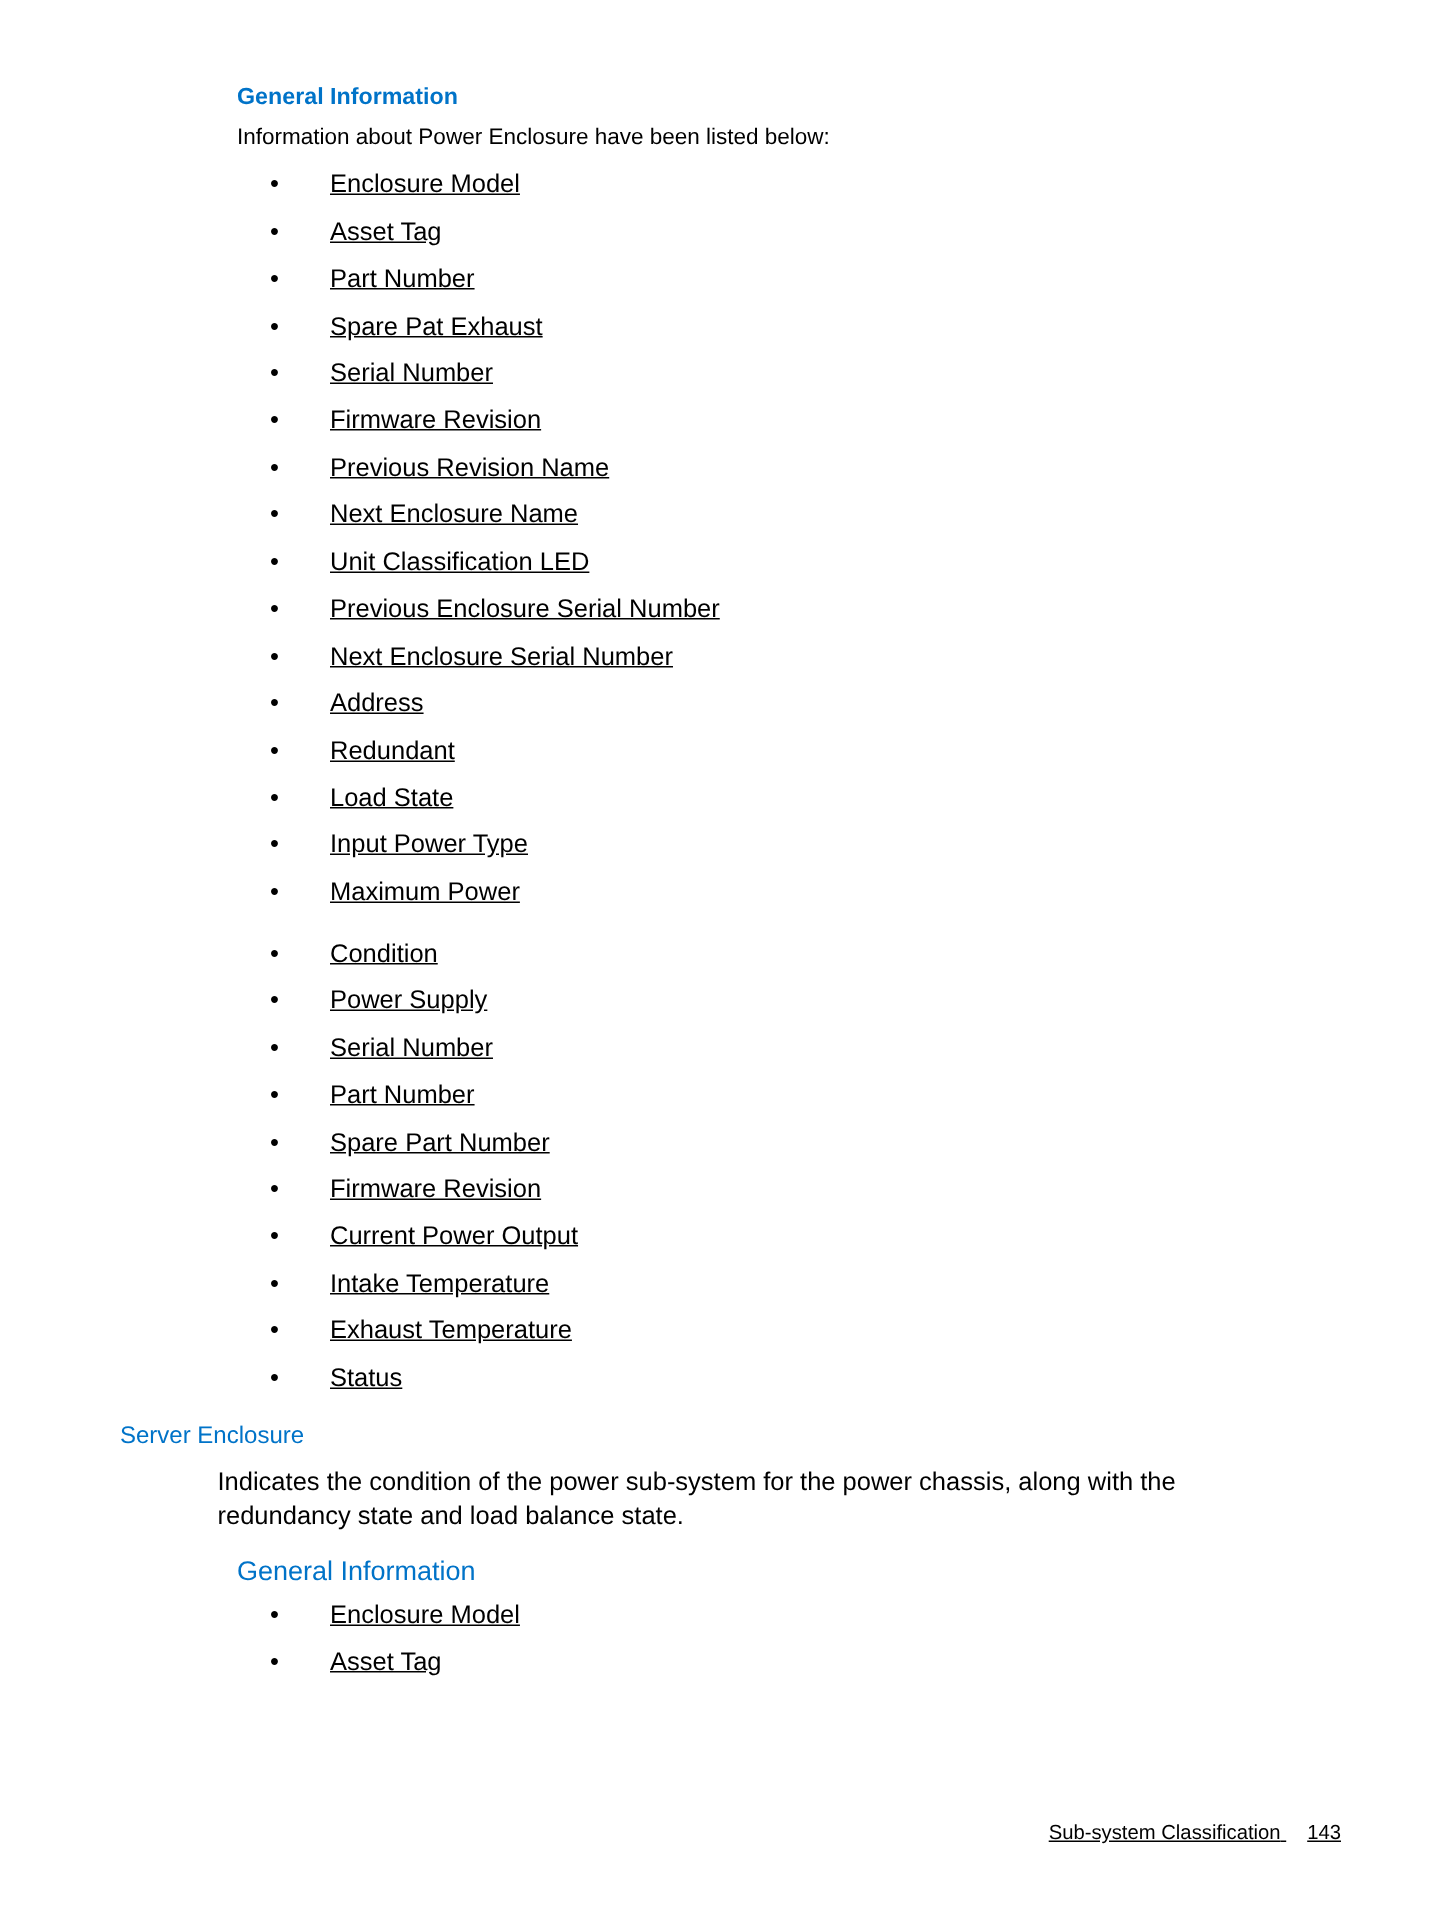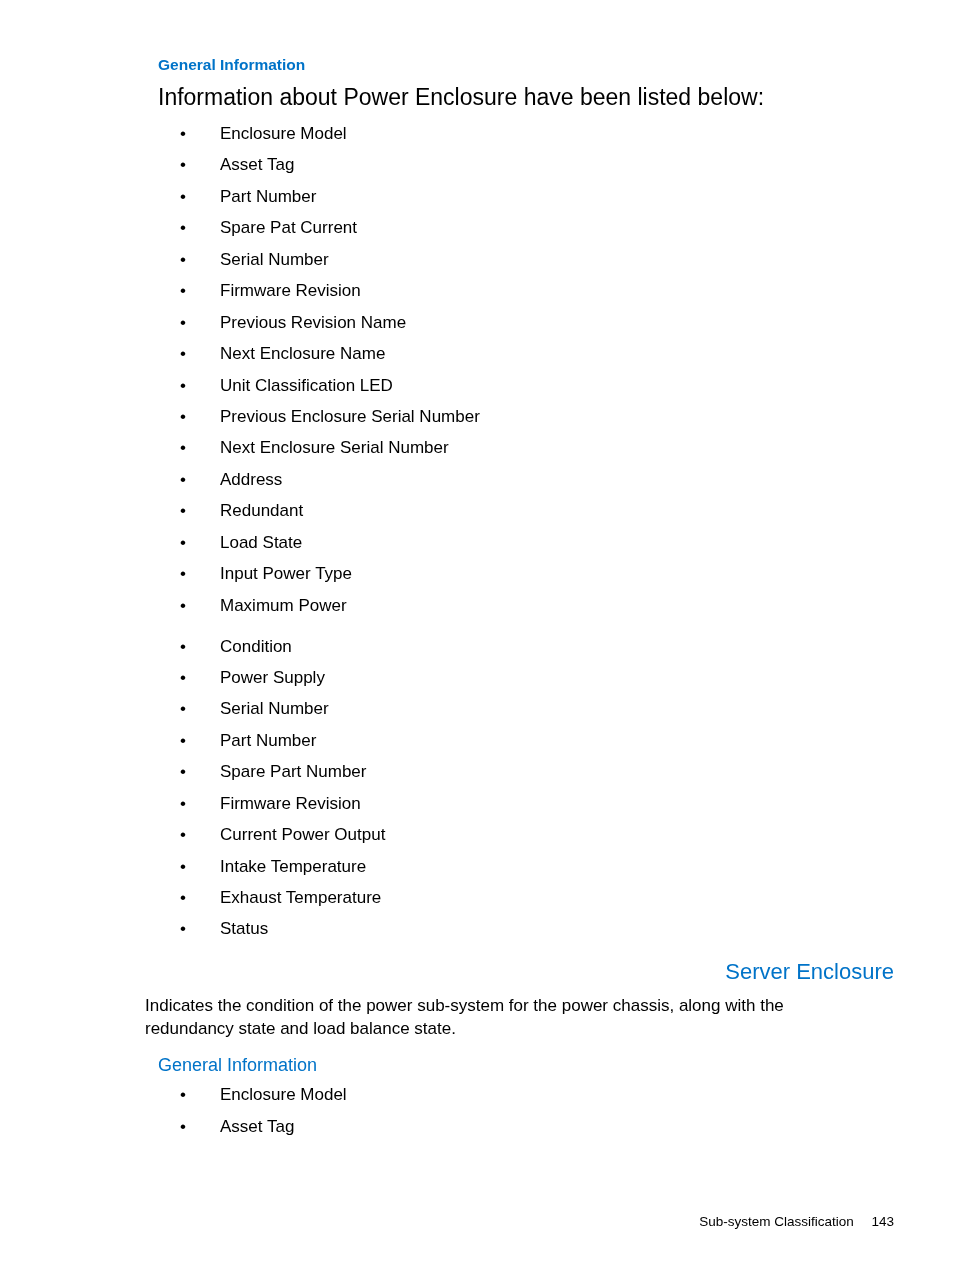--- a/index.html
+++ b/index.html
@@ -15,55 +15,55 @@
       padding: 56px 60px 0 80px;
     }
     .section-heading-bold {
       font-size: 15.5px;
       font-weight: bold;
       color: #0073c8;
       margin-left: 78px;
       margin-bottom: 8px;
     }
     .intro-text {
-      font-size: 23px;
+      font-size: 15px;
       color: #000;
       margin-left: 78px;
       margin-bottom: 10px;
       line-height: 1.35;
     }
     ul.bullet-list {
       list-style: none;
       margin-left: 78px;
       margin-bottom: 18px;
+      text-decoration: underline;
     }
     ul.bullet-list li {
       font-size: 17px;
       color: #000;
       line-height: 1.35;
       padding-left: 62px;
       position: relative;
       margin-bottom: 8.5px;
     }
     ul.bullet-list li::before {
       content: "•";
       position: absolute;
       left: 22px;
       top: 0;
       color: #000;
       font-size: 17px;
     }
     .h2-heading {
-      font-size: 22px;
+      font-size: 16px;
       font-weight: normal;
       color: #0073c8;
       margin-left: 0;
       margin-top: 6px;
       margin-bottom: 10px;
-      text-align: right;
     }
     .h3-heading {
       font-size: 18px;
       font-weight: normal;
       color: #0073c8;
       margin-left: 78px;
       margin-top: 14px;
       margin-bottom: 8px;
     }
     .para-text {
@@ -73,37 +73,38 @@
       margin-bottom: 10px;
       line-height: 1.35;
       padding-right: 20px;
     }
     .footer {
       position: absolute;
       bottom: 42px;
       right: 60px;
       font-size: 13.5px;
       color: #000;
+      text-decoration: underline;
     }
     .footer .page-num {
       margin-left: 14px;
     }
   </style>
 </head>
 <body>
 
 <div class="content">
 
   <div class="section-heading-bold">General Information</div>
   <div class="intro-text">Information about Power Enclosure have been listed below:</div>
   <ul class="bullet-list" id="list-gi1">
       <li>Enclosure Model</li>
       <li>Asset Tag</li>
       <li>Part Number</li>
-      <li>Spare Pat Current</li>
+      <li>Spare Pat Exhaust</li>
       <li>Serial Number</li>
       <li>Firmware Revision</li>
       <li>Previous Revision Name</li>
       <li>Next Enclosure Name</li>
       <li>Unit Classification LED</li>
       <li>Previous Enclosure Serial Number</li>
       <li>Next Enclosure Serial Number</li>
       <li>Address</li>
       <li>Redundant</li>
       <li>Load State</li>

